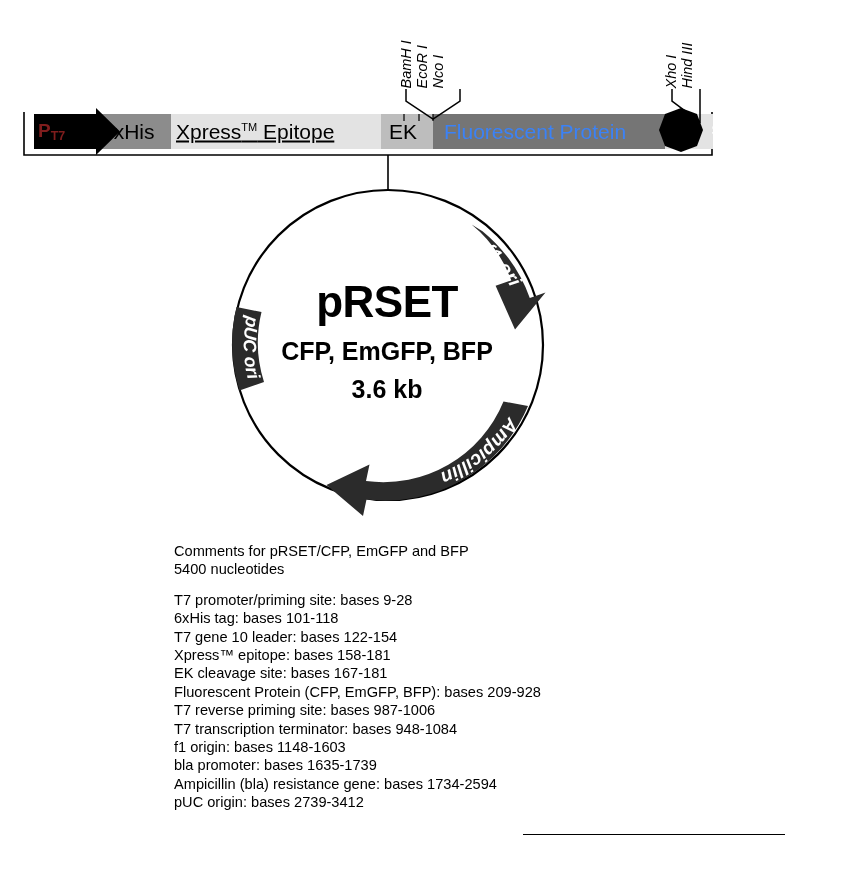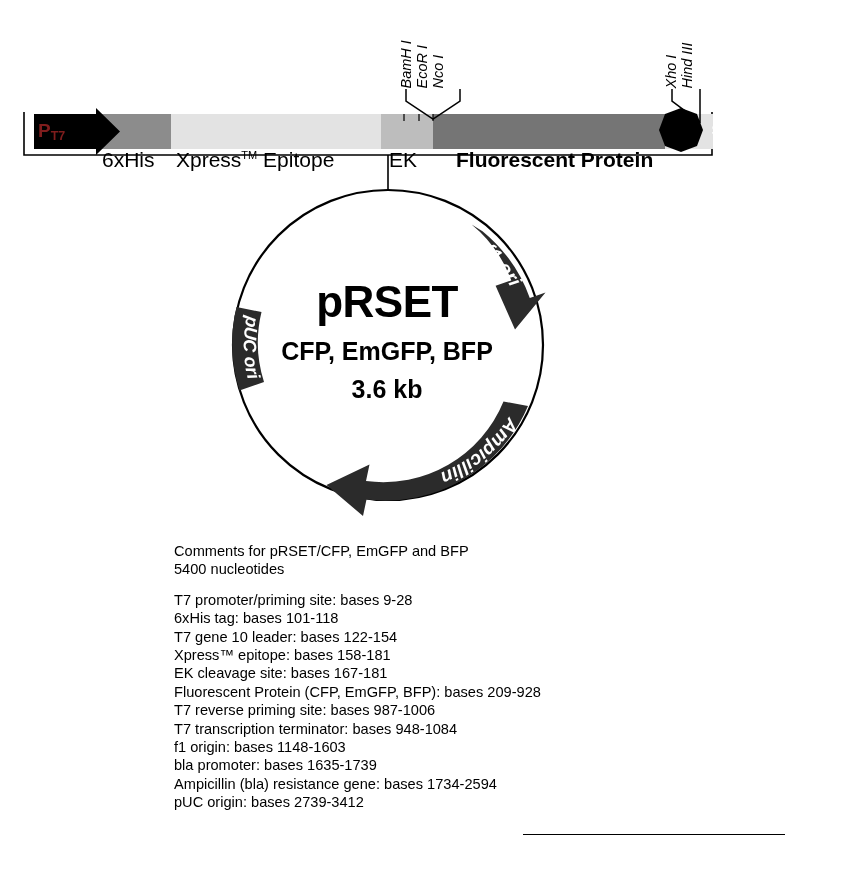--- a/index.html
+++ b/index.html
@@ -31,21 +31,20 @@
 
   
   .feat-label{
     position:absolute;
     font-family:"Liberation Sans", sans-serif;
     font-size:21px;
     line-height:1;
     white-space:nowrap;
     top:50%;
     transform:translateY(-50%);
-    margin-top:28px;
   }
   .feat-label sup{font-size:11px;vertical-align:super;line-height:0;}
 
   #ptlabel{
     position:absolute;
     color:#7f1d1d;
     font-weight:bold;
     font-size:19px;
     font-family:"Liberation Sans", sans-serif;
     white-space:nowrap;
@@ -196,25 +195,25 @@
 
   <div class="enz-group" style="left:670px;top:0px;width:46px;height:88px;">
     <span class="enz" style="left:8px;">Xho I</span>
     <span class="enz" style="left:24px;">Hind III</span>
   </div>
 
   <div id="ptlabel"><span>P</span><sub>T7</sub></div>
 
   <div class="feat-label" style="left:102px;top:131px;color:#000;">6xHis</div>
 
-  <div class="feat-label" style="left:176px;top:131px;color:#000;"><span>Xpress</span><sup>TM</sup><span> Epitope</span></div>
+  <div class="feat-label" style="left:176px;top:131px;color:#000;text-decoration:underline;"><span>Xpress</span><sup>TM</sup><span> Epitope</span></div>
 
   <div class="feat-label" style="left:389px;top:131px;color:#000;">EK</div>
 
-  <div class="feat-label" style="left:456px;top:131px;color:#000000;font-weight:bold;">Fluorescent Protein</div>
+  <div class="feat-label" style="left:444px;top:131px;color:#3b82f6;font-weight:normal;">Fluorescent Protein</div>
 
   <div id="stoptext">Stop</div>
 
   <div class="plas-title" id="plasName">pRSET</div>
   <div class="plas-title" id="plasVariants">CFP, EmGFP, BFP</div>
   <div class="plas-title" id="plasSize">3.6 kb</div>
 
   <div id="comments">
     <span class="cline">Comments for pRSET/CFP, EmGFP and BFP</span>
     <span class="cline">5400 nucleotides</span>

